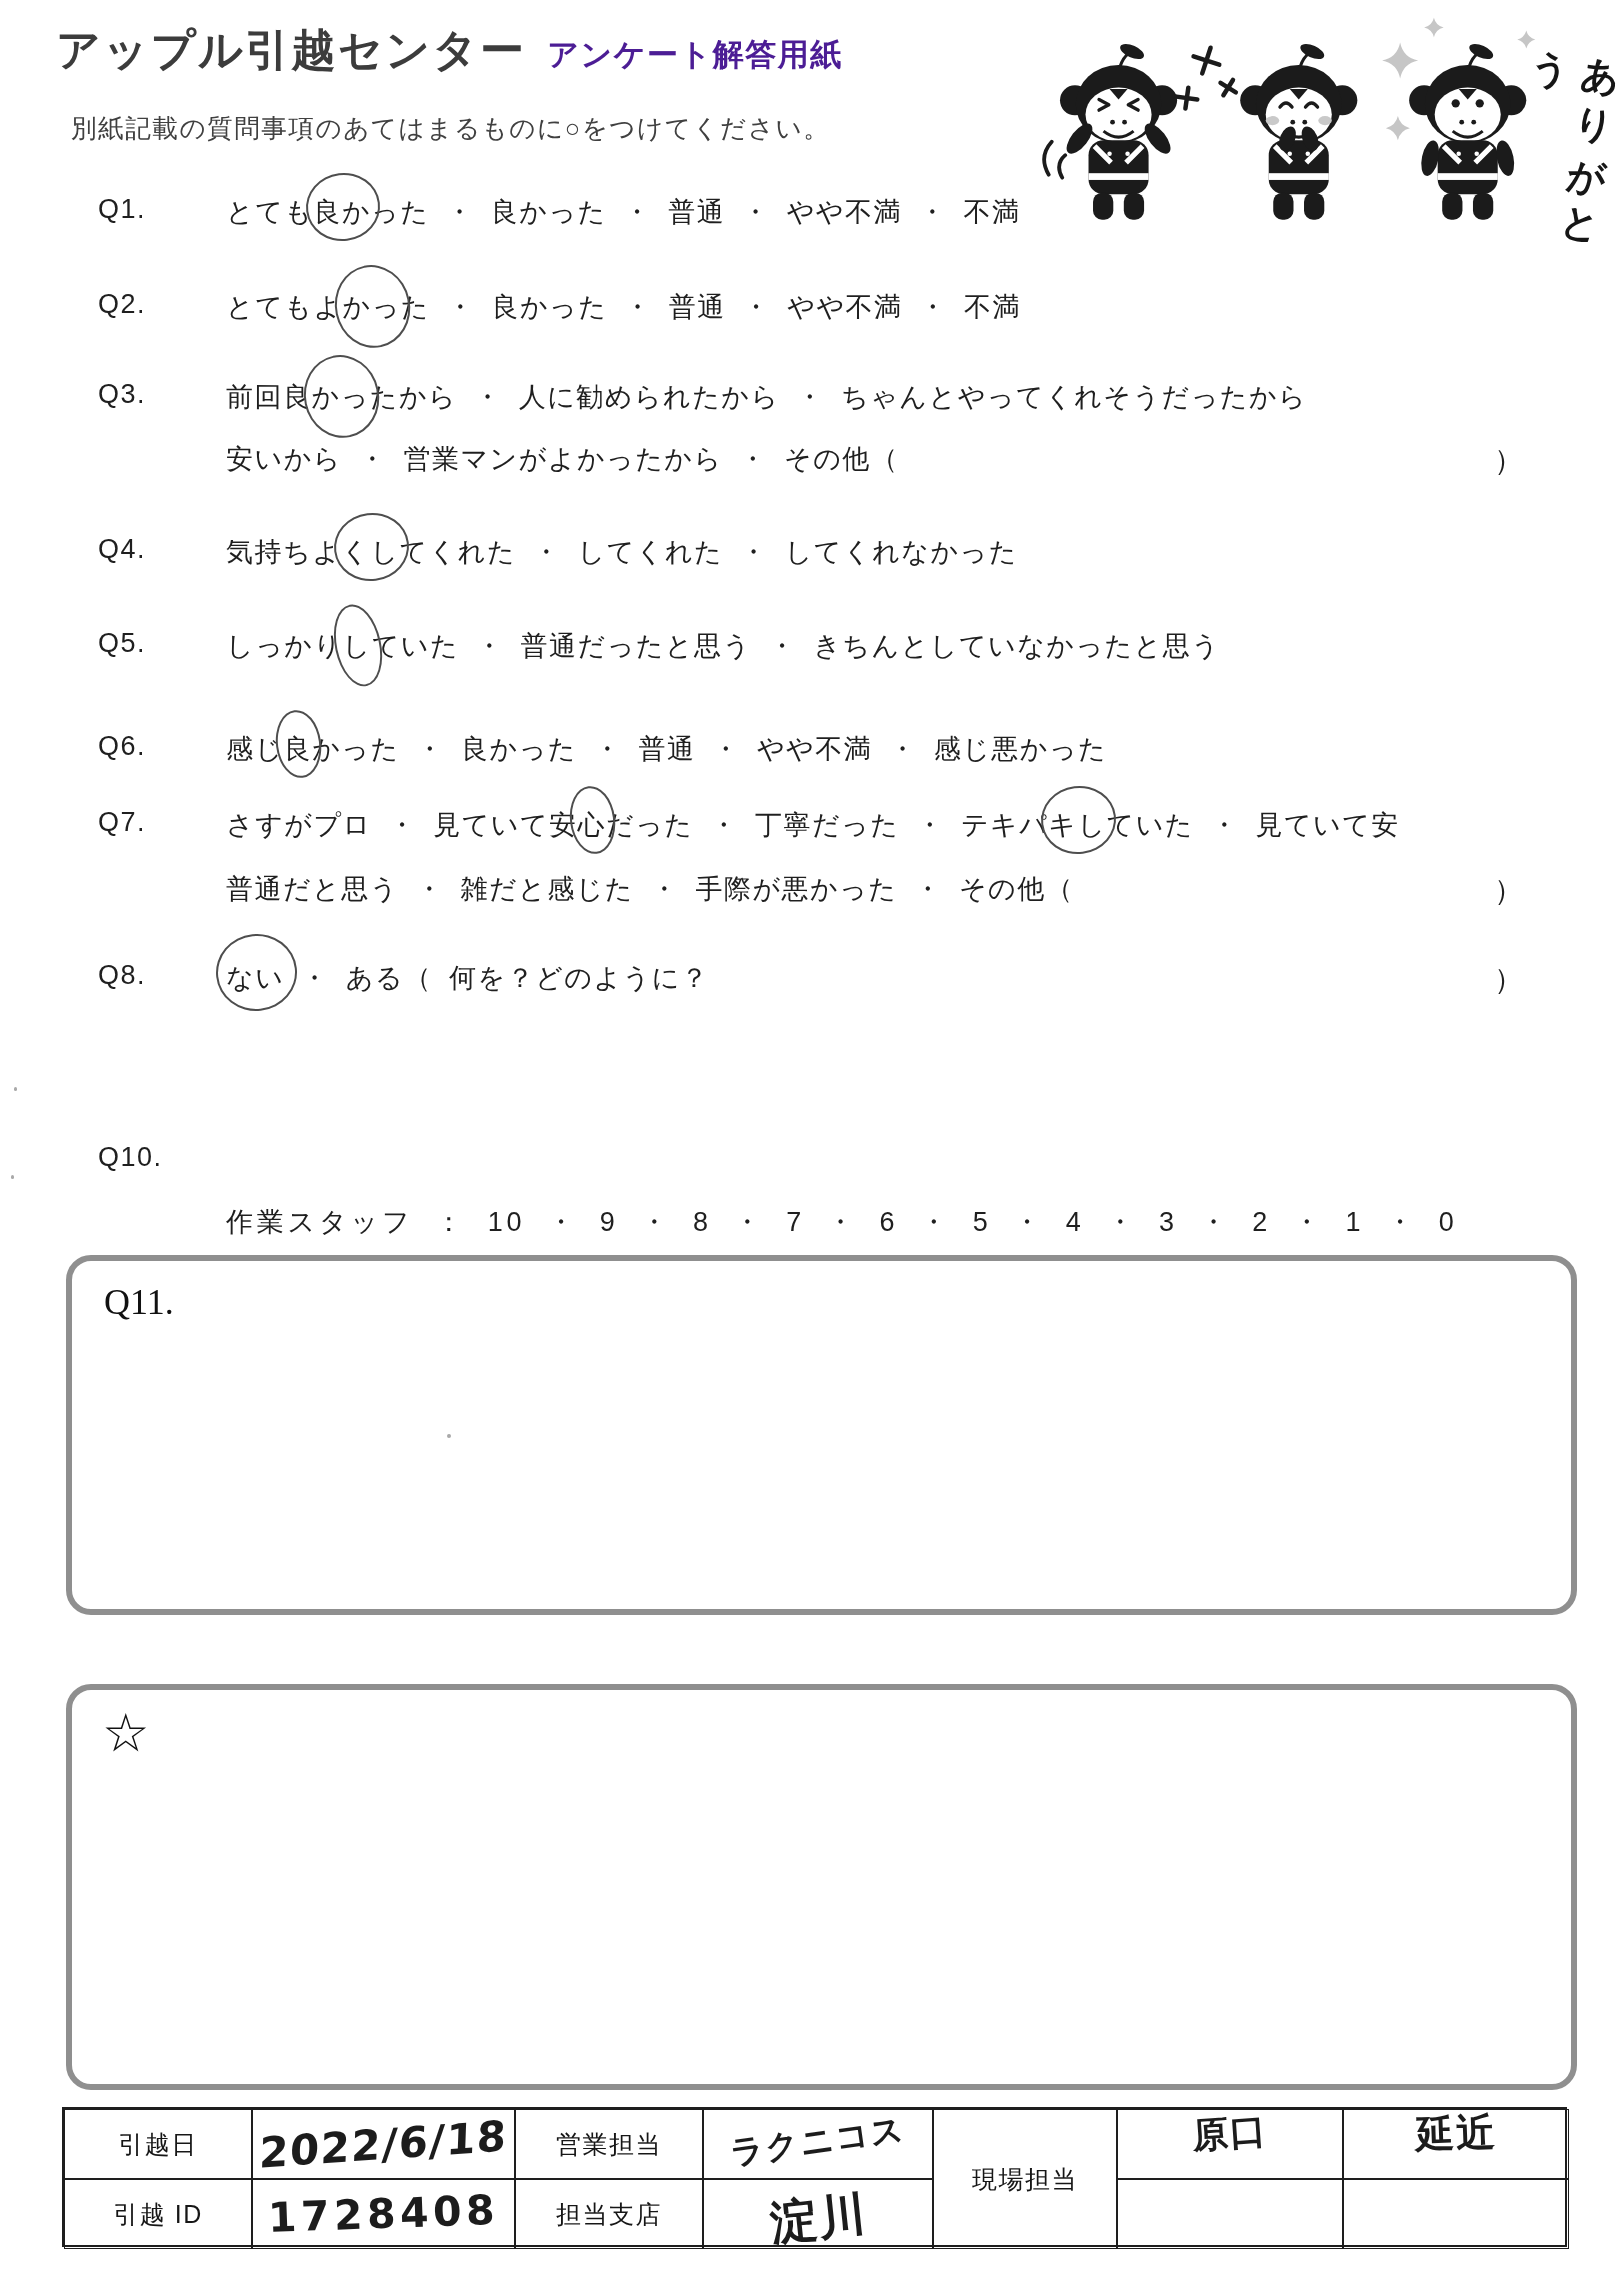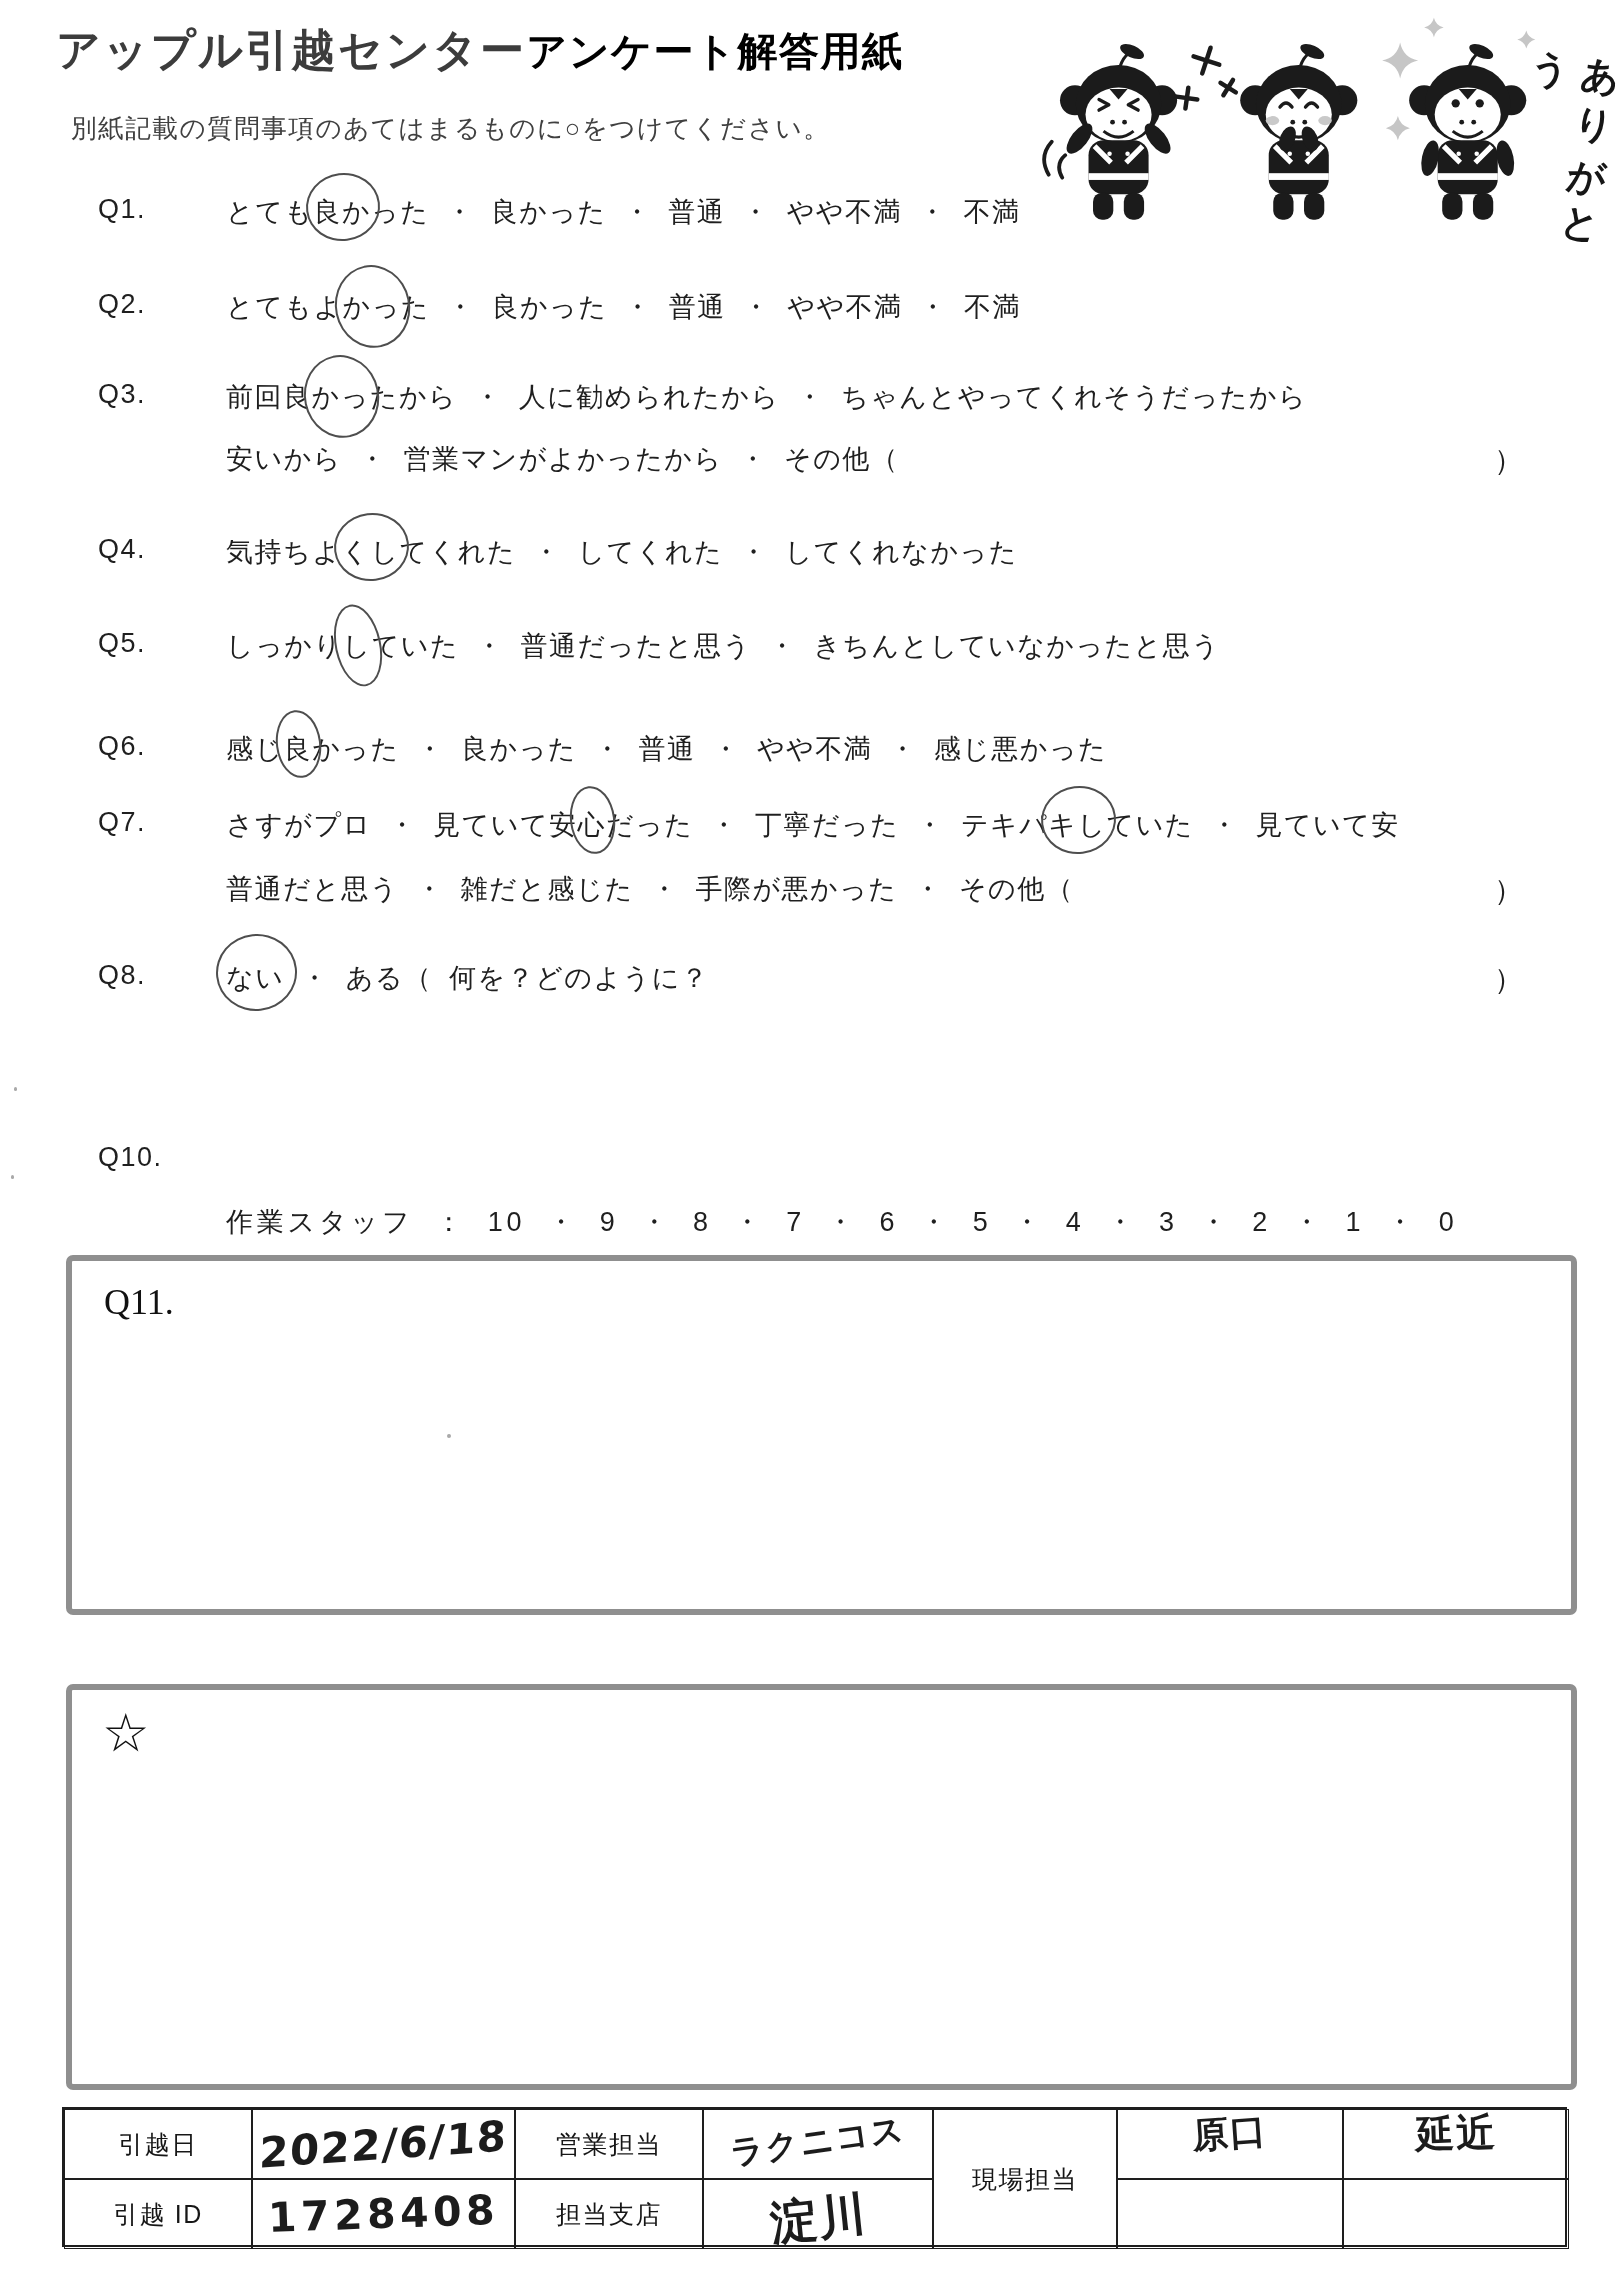--- a/index.html
+++ b/index.html
@@ -3,21 +3,21 @@
 <meta charset="utf-8">
 <style>
   html,body{margin:0;padding:0;background:#e8e8e8;}
   .page{
     position:relative;width:1617px;height:2284px;background:#ffffff;
     font-family:"Liberation Sans","DejaVu Sans",sans-serif;color:#1f1f1f;overflow:hidden;
   }
   
   .header{position:absolute;left:56px;top:21px;white-space:nowrap;}
   .title{font-size:44px;font-weight:900;color:#3c3c3c;letter-spacing:2.3px;}
-  .subtitle{font-size:40px;font-weight:800;color:#000000;letter-spacing:1.5px;}
+  .subtitle{font-size:31px;font-weight:800;color:#4c1d95;margin-left:21px;letter-spacing:1.5px;}
   .instruction{position:absolute;left:71px;top:111px;font-size:25.6px;letter-spacing:1.5px;color:#404040;}
   
   .mascots{position:absolute;left:1039px;top:13.5px;width:497px;height:214px;}
   .thanks{
     position:absolute;left:1514px;top:25.6px;height:233px;
     writing-mode:vertical-rl;font-size:38px;font-weight:800;color:#161616;
     letter-spacing:7.5px;transform:rotate(8deg);
   }
   
   .q-row{position:absolute;left:0;width:1617px;height:41px;font-size:27px;letter-spacing:1.5px;word-spacing:7.5px;}
@@ -26,21 +26,21 @@
   .q-text--nums{letter-spacing:3.8px;word-spacing:10.5px;}
   .q-paren{position:absolute;left:1494px;font-size:29px;}
   
   .circ{position:relative;display:inline-block;}
   .circ::after{content:"";position:absolute;border:2.3px solid #4e4e4e;border-radius:50%;
     left:-7.5px;right:-9px;top:-21px;bottom:-10.5px;transform:rotate(-7deg);}
   .circ.loop::after{top:-24px;bottom:-22.6px;transform:rotate(-12deg);}
   .circ.big::after{left:-10.5px;right:-12px;top:-25.6px;bottom:-15px;transform:rotate(-6deg);}
   .circ.digit::after{left:-11.3px;right:-11.3px;top:-10.5px;bottom:-9px;transform:none;}
   
-  .round-box{position:absolute;left:66px;width:1499px;border:6.8px solid #8f8f8f;border-radius:7px;background:#fff;}
+  .round-box{position:absolute;left:66px;width:1499px;border:6.8px solid #8f8f8f;border-radius:25px;background:#fff;}
   .box-q11{top:1255px;height:348px;}
   .box-star{top:1684px;height:394px;}
   .q11-label{position:absolute;left:32px;top:19.6px;font-family:"Liberation Serif","DejaVu Serif",serif;font-size:36px;color:#111;}
   .star-symbol{position:absolute;left:30px;top:12px;font-size:53px;color:#111;font-weight:400;}
   
   .footer-table{position:absolute;left:62px;top:2107px;width:1505px;height:140px;
     display:grid;grid-template-columns:188px 263px 188px 230px 184px 226px 226px;
     grid-template-rows:70px 70px;border:2.3px solid #1e1e1e;box-sizing:border-box;}
   .cell{border:1.1px solid #1e1e1e;display:flex;align-items:center;justify-content:center;
     font-size:25px;letter-spacing:1.5px;color:#161616;position:relative;overflow:visible;}

